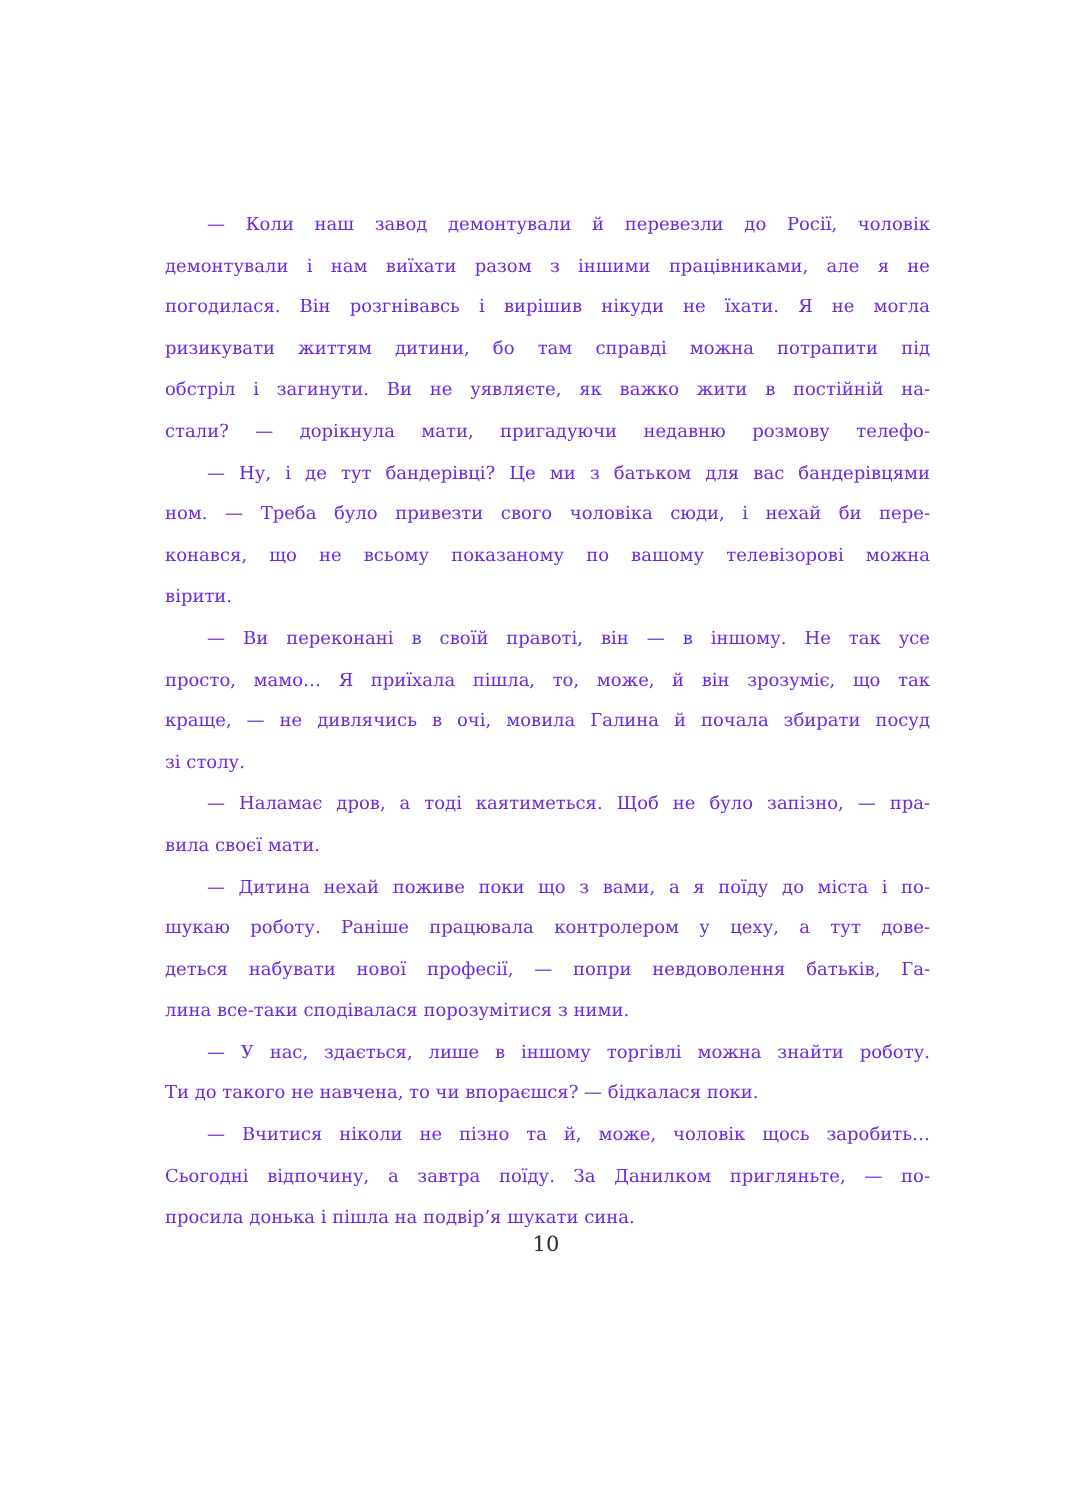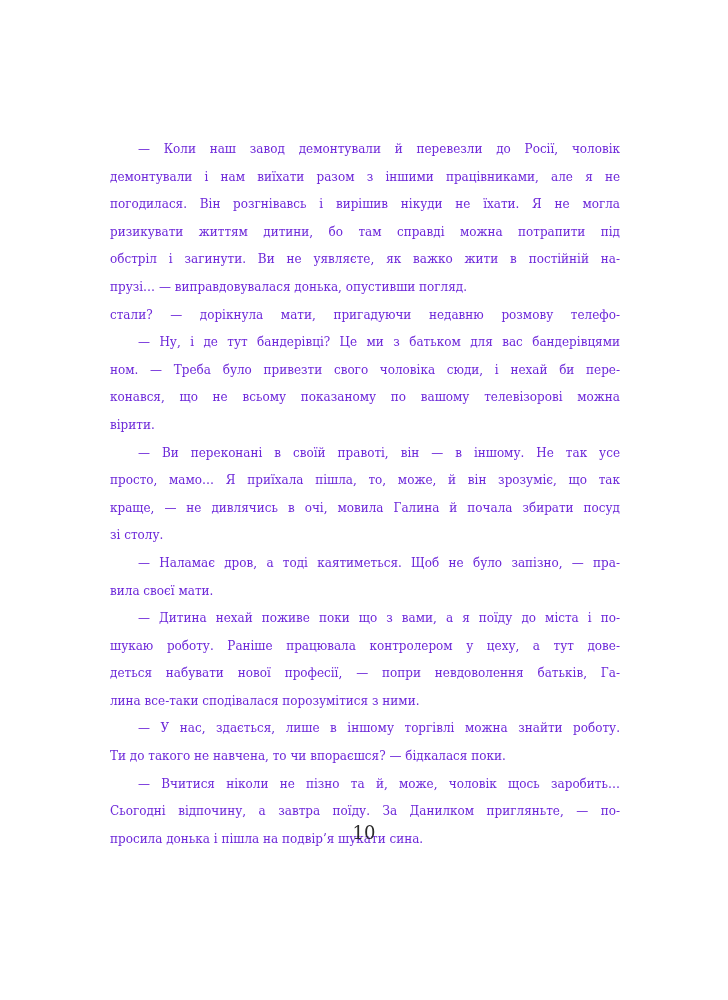--- a/index.html
+++ b/index.html
@@ -9,34 +9,33 @@
       font-family: "DejaVu Serif", "Liberation Serif", serif;
       font-size: 12px; line-height: 27.6px; color: #6d28d9;
       text-align: justify;
     }
     .line { display: block; white-space: nowrap; text-align: justify; text-align-last: justify; }
     .line.last { text-align-last: left; }
     .line.indent { padding-left: 28px; }
     .pnum {
       position: absolute; left: 0; width: 728px; top: 822px; text-align: center;
       font-family: "DejaVu Serif", "Liberation Serif", serif;
-      font-size: 18px; color: #2a2a2a;
+      font-size: 14px; color: #2a2a2a;
     }
   </style>
 </head>
 <body>
 
 <div class="page" id="page">
     <div>
       <span class="line indent">— Коли наш завод демонтували й перевезли до Росії, чоловік</span>
       <span class="line">демонтували і нам виїхати разом з іншими працівниками, але я не</span>
       <span class="line">погодилася. Він розгнівавсь і вирішив нікуди не їхати. Я не могла</span>
       <span class="line">ризикувати життям дитини, бо там справді можна потрапити під</span>
       <span class="line">обстріл і загинути. Ви не уявляєте, як важко жити в постійній на-</span>
-      <span class="line last">прузі… — виправдовувалася донька, опустивши погляд.</span>
     </div>
     <div>
       <span class="line">стали? — дорікнула мати, пригадуючи недавню розмову телефо-</span>
       <span class="line indent">— Ну, і де тут бандерівці? Це ми з батьком для вас бандерівцями</span>
       <span class="line">ном. — Треба було привезти свого чоловіка сюди, і нехай би пере-</span>
       <span class="line">конався, що не всьому показаному по вашому телевізорові можна</span>
       <span class="line last">вірити.</span>
     </div>
     <div>
       <span class="line indent">— Ви переконані в своїй правоті, він — в іншому. Не так усе</span>

